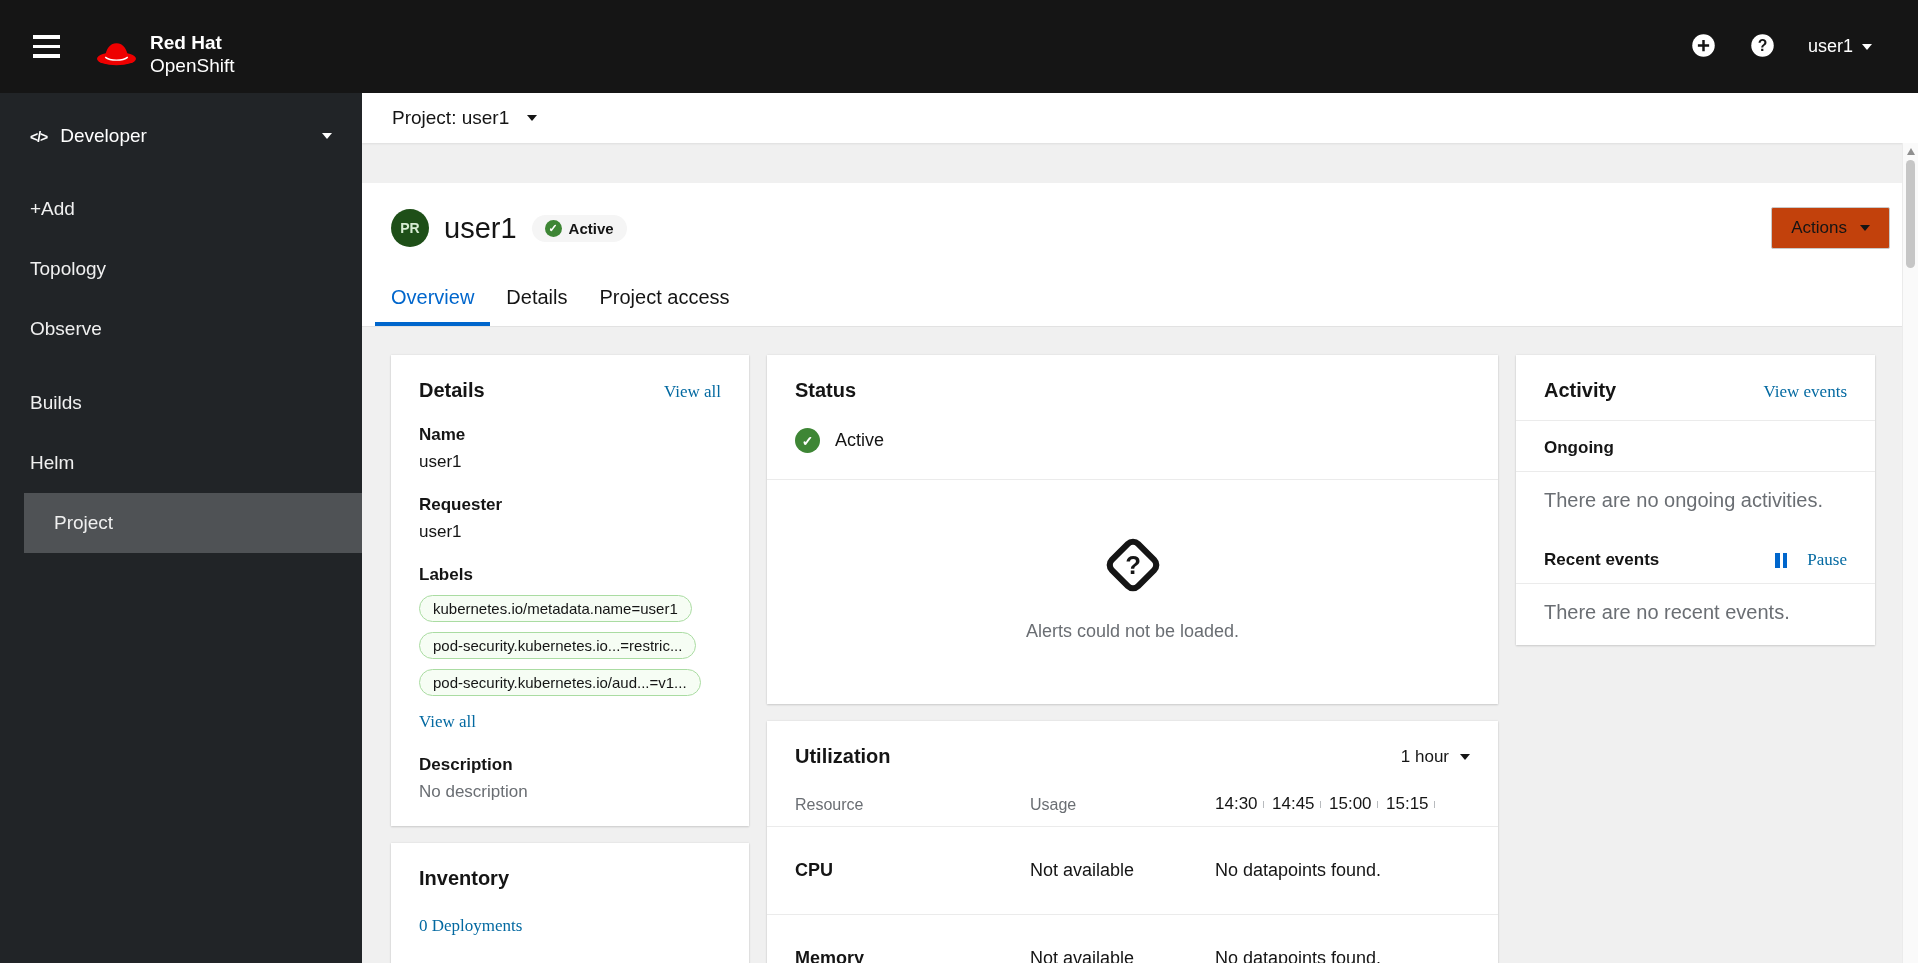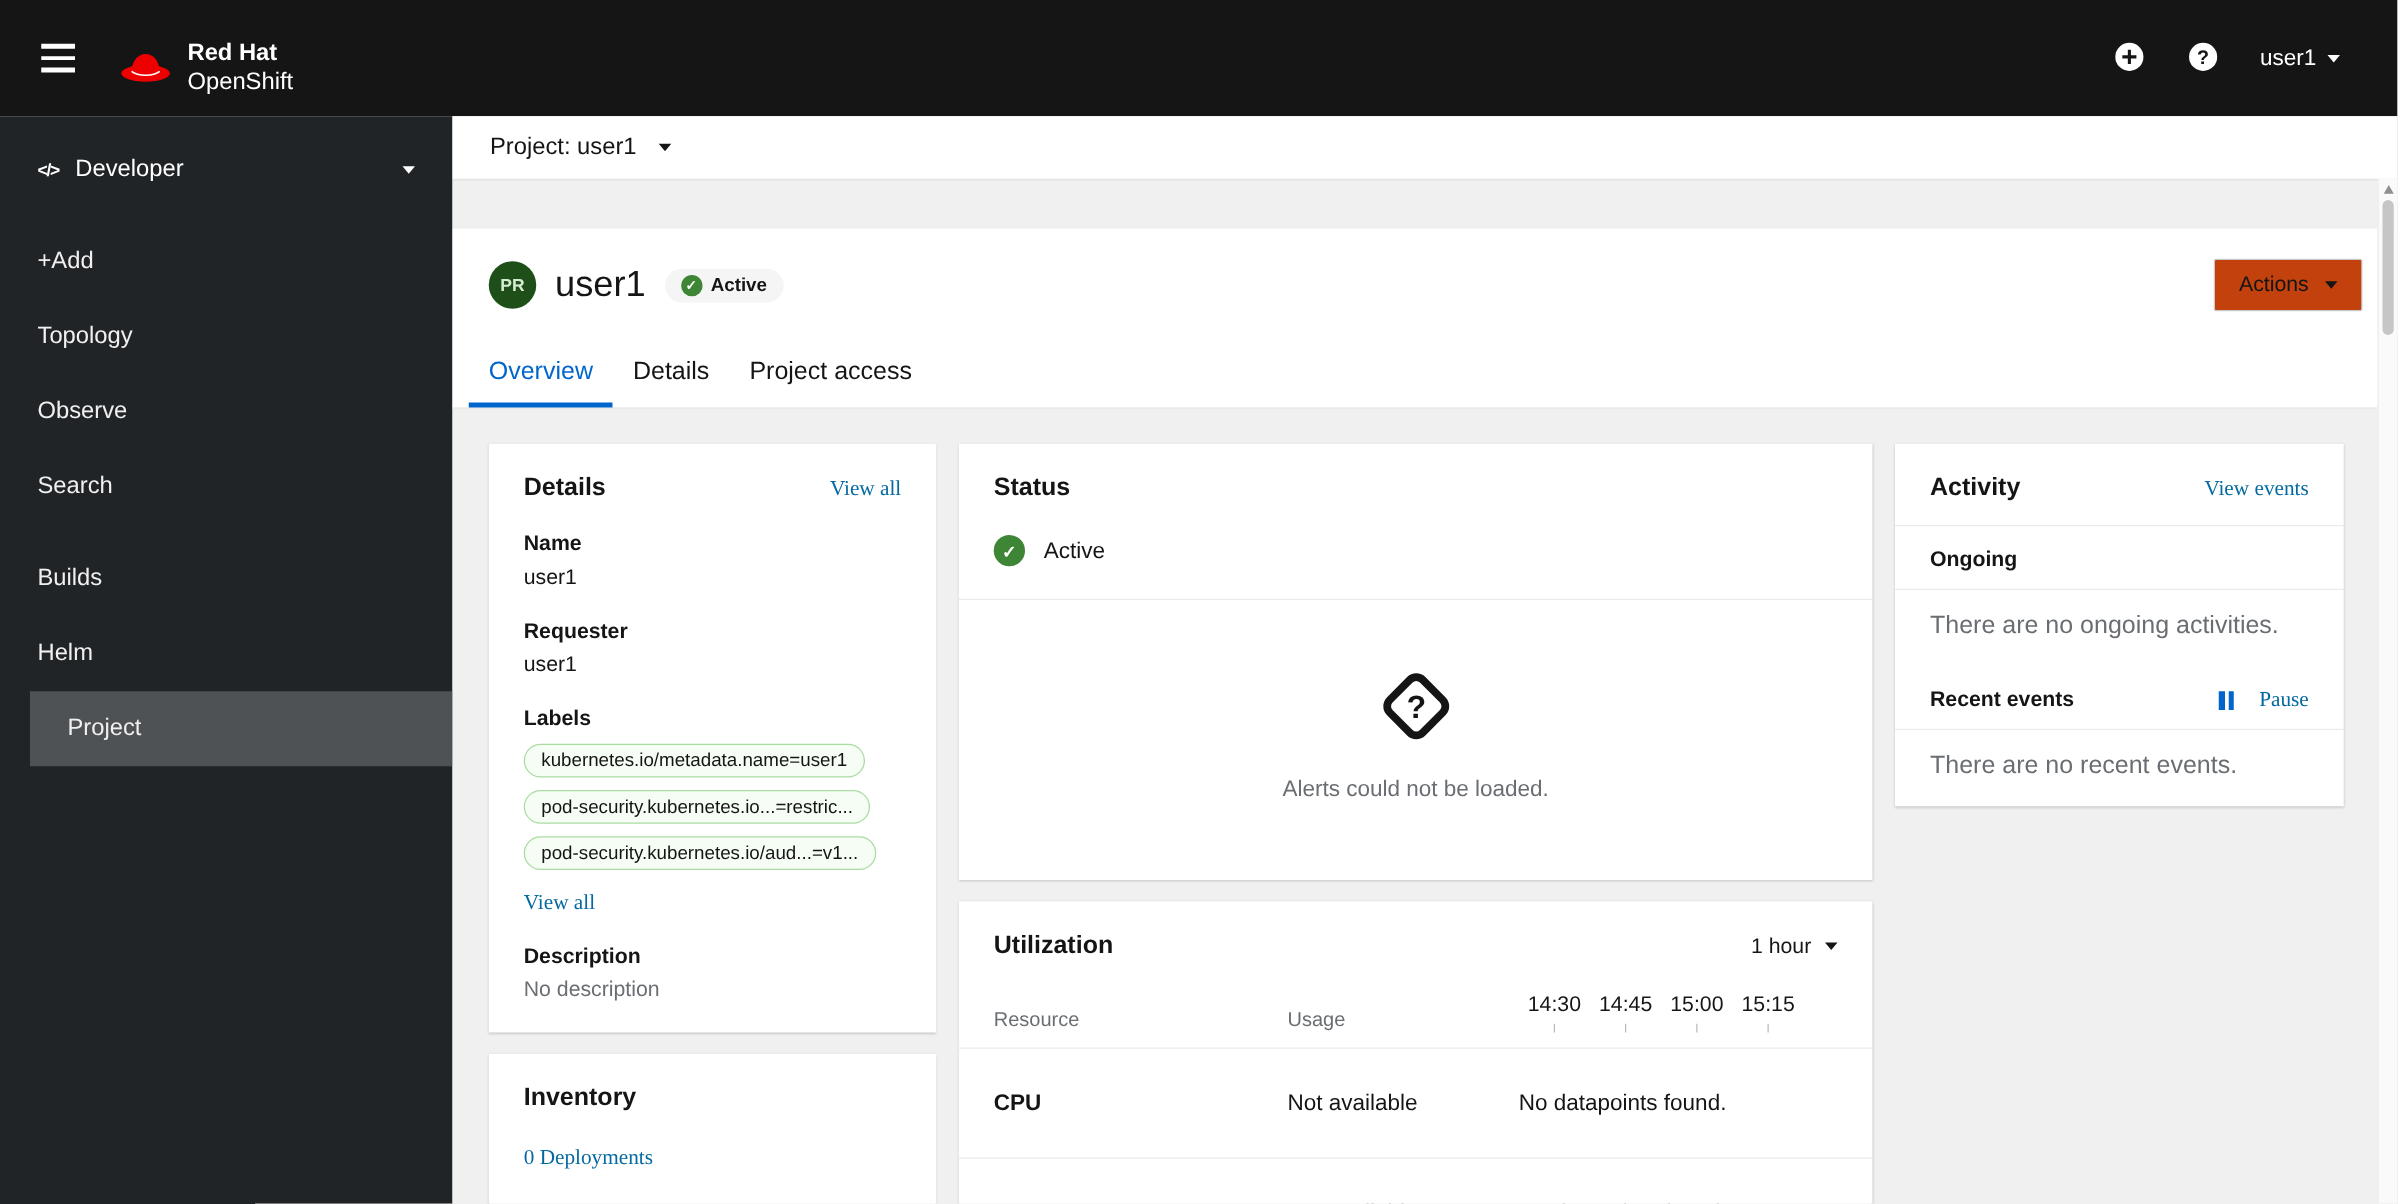--- a/index.html
+++ b/index.html
@@ -122,21 +122,21 @@
     padding: 52px 28px 62px; font-size: 18px; color: #6a6e73;
   }
 
   
   .util-head { display: flex; justify-content: space-between; align-items: center; padding: 24px 28px 0; }
   .duration-select { display: flex; align-items: center; gap: 11px; font-size: 17px; background: none; border: none; font-family: inherit; color: #151515; cursor: pointer; }
   .util-grid { display: grid; grid-template-columns: 235px 185px 1fr; align-items: center; padding: 0 28px; }
   .util-axis { margin-top: 26px; padding-bottom: 12px; align-items: end; }
   .col-header { font-size: 16px; color: #6a6e73; }
   .time-axis { display: flex; }
-  .time-cell { width: 57px; display: flex; flex-direction: column; align-items: center; gap: 5px; font-size: 17px; color: #151515; }
+  .time-cell { width: 57px; display: flex; align-items: center; gap: 5px; font-size: 17px; color: #151515; }
   .tick { width: 1px; height: 7px; background: #b8bbbe; }
   .util-row { border-top: 1px solid #ebebeb; height: 88px; font-size: 18px; }
   .util-resource { font-weight: 600; }
 
   
   .act-header { display: flex; justify-content: space-between; align-items: baseline; padding: 24px 28px 18px; border-bottom: 1px solid #ebebeb; }
   .act-subhead {
     display: flex; justify-content: space-between; align-items: center;
     padding: 17px 28px 13px; border-bottom: 1px solid #ebebeb;
     font-size: 17px; font-weight: 600;
@@ -218,23 +218,20 @@
     <ul class="nav">
       <li>
           <span>+Add</span>
         </li>
       <li>
           <span>Topology</span>
         </li>
       <li>
           <span>Observe</span>
         </li>
-      <li>
-          <span>Search</span>
-        </li>
     </ul>
 
     <ul class="nav">
       <li>
           <span>Builds</span>
         </li>
       <li>
           <span>Helm</span>
         </li>
       <li class="active">

